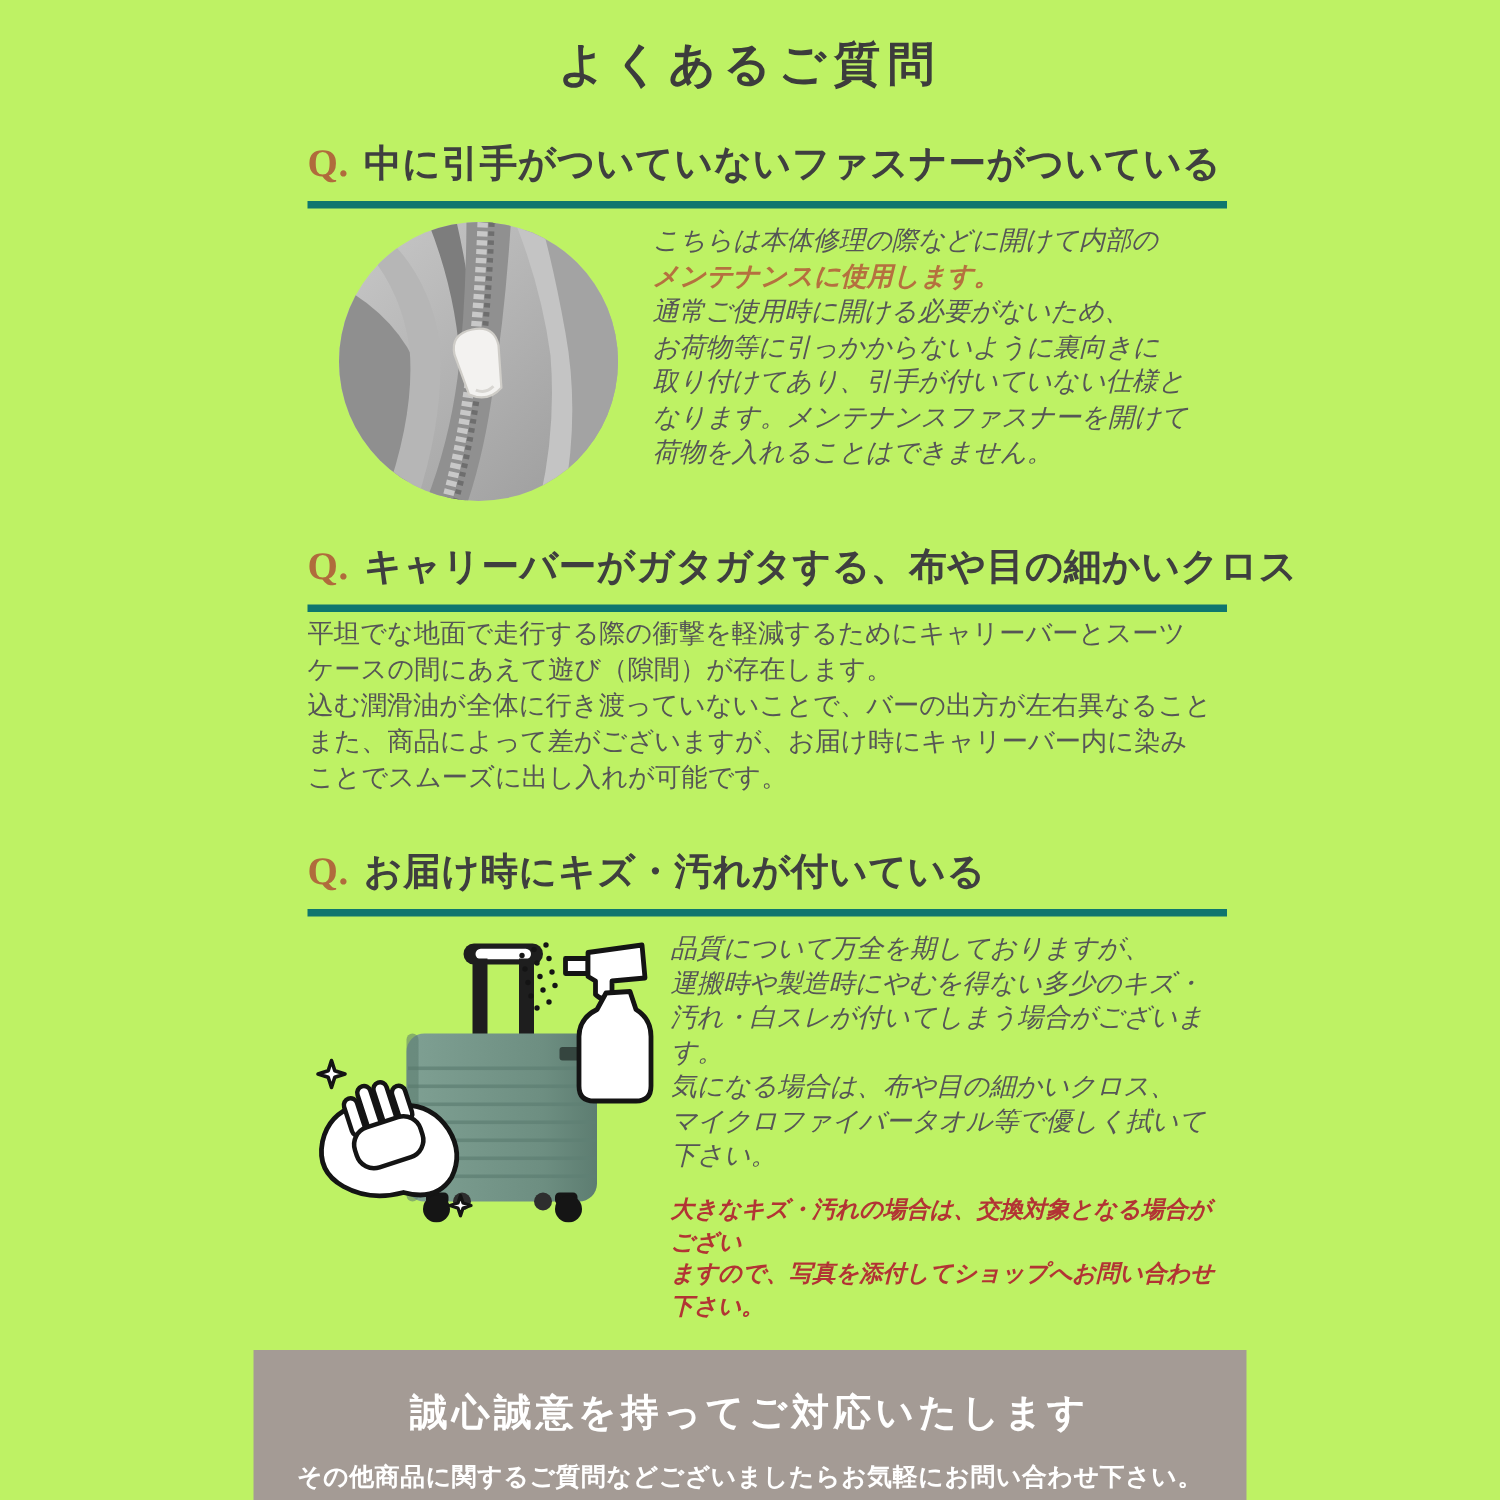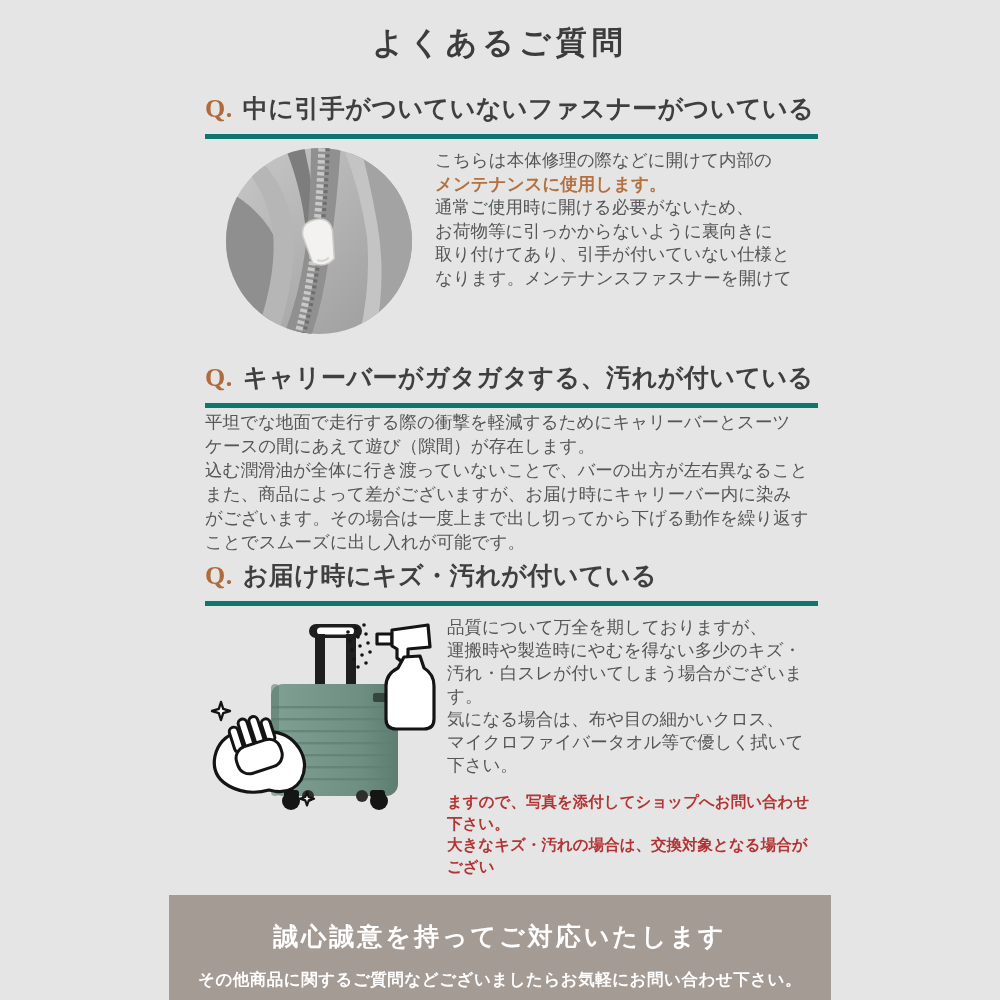--- a/index.html
+++ b/index.html
@@ -1,33 +1,33 @@
 <!DOCTYPE html>
 <html><head>
 <meta charset="utf-8">
 <style>
   html,body{margin:0;padding:0;background:#fff;}
   .page{
-    position:relative;width:1000px;height:1000px;background:#e5e5e5;overflow:hidden;
+    position:relative;width:1000px;height:1000px;background:#bef264;overflow:hidden;
     font-family:"Liberation Serif","DejaVu Serif",serif;color:#4a4a4a;
   }
   .page-title{
     margin:0;padding-top:22px;text-align:center;
     font-size:31px;font-weight:700;letter-spacing:5px;color:#3c3c3c;
   }
   .faq{width:613px;margin-left:205px;}
   .faq-1{margin-top:28px;}
   .faq-2{margin-top:26px;}
-  .faq-3{margin-top:5px;}
+  .faq-3{margin-top:34px;}
   .q-head{
     margin:0;padding-bottom:9px;border-bottom:5px solid #0f766e;
     font-size:25px;font-weight:600;color:#3f3f3f;letter-spacing:0.5px;white-space:nowrap;
   }
   .q-mark{color:#b06b3c;font-size:26px;margin-right:10px;font-weight:700;}
-  .qa-row{display:flex;align-items:flex-start;}
+  .qa-row{display:flex;align-items:flex-start;font-style:italic;}
   .photo-wrap{flex:none;width:188px;height:188px;margin:8px 0 0 20px;}
   .answer{font-size:17.5px;color:#565656;}
   .answer-1{margin-left:22px;padding-top:10px;line-height:23.5px;}
   .accent{color:#b5703f;font-weight:700;}
   .answer-2{margin-top:2px;line-height:24px;}
   .illus{flex:none;width:238px;height:196px;margin-top:8px;}
   .answer-3{margin-left:4px;padding-top:10px;line-height:23px;}
   .warning{margin-top:14px;font-size:15.5px;font-weight:700;color:#b23434;line-height:21.5px;}
   .footer{
     width:662px;height:158px;margin:18px auto 0;background:#a49b95;
@@ -77,34 +77,34 @@
           </g>
         </svg>
       </div>
       <div class="answer answer-1">
         <div>こちらは本体修理の際などに開けて内部の</div>
         <div class="accent">メンテナンスに使用します。</div>
         <div>通常ご使用時に開ける必要がないため、</div>
         <div>お荷物等に引っかからないように裏向きに</div>
         <div>取り付けてあり、引手が付いていない仕様と</div>
         <div>なります。メンテナンスファスナーを開けて</div>
+        <div>荷物を入れることはできません。</div>
       </div>
     </div>
   </section>
 
   <section class="faq faq-2">
     <h2 class="q-head">
-      <span class="q-mark">Q.</span><span>キャリーバーがガタガタする、汚れが付いている</span>
+      <span class="q-mark">Q.</span><span>キャリーバーがガタガタする、布や目の細かいクロス</span>
     </h2>
     <div class="answer answer-2">
       <div>平坦でな地面で走行する際の衝撃を軽減するためにキャリーバーとスーツ</div>
       <div>ケースの間にあえて遊び（隙間）が存在します。</div>
       <div>込む潤滑油が全体に行き渡っていないことで、バーの出方が左右異なること</div>
       <div>また、商品によって差がございますが、お届け時にキャリーバー内に染み</div>
-      <div>がございます。その場合は一度上まで出し切ってから下げる動作を繰り返す</div>
       <div>ことでスムーズに出し入れが可能です。</div>
     </div>
   </section>
 
   <section class="faq faq-3">
     <h2 class="q-head">
       <span class="q-mark">Q.</span><span>お届け時にキズ・汚れが付いている</span>
     </h2>
     <div class="qa-row">
       <div class="illus">
@@ -186,22 +186,22 @@
         </svg>
       </div>
       <div class="answer answer-3">
         <div>品質について万全を期しておりますが、</div>
         <div>運搬時や製造時にやむを得ない多少のキズ・</div>
         <div>汚れ・白スレが付いてしまう場合がございます。</div>
         <div>気になる場合は、布や目の細かいクロス、</div>
         <div>マイクロファイバータオル等で優しく拭いて</div>
         <div>下さい。</div>
         <div class="warning">
+          <div>大きなキズ・汚れの場合は、交換対象となる場合がござい</div>
           <div>ますので、写真を添付してショップへお問い合わせ下さい。</div>
-          <div>大きなキズ・汚れの場合は、交換対象となる場合がござい</div>
         </div>
       </div>
     </div>
   </section>
 
   <footer class="footer">
     <h3 class="footer-title">誠心誠意を持ってご対応いたします</h3>
     <div class="footer-lines">
       <div>その他商品に関するご質問などございましたらお気軽にお問い合わせ下さい。</div>
 

